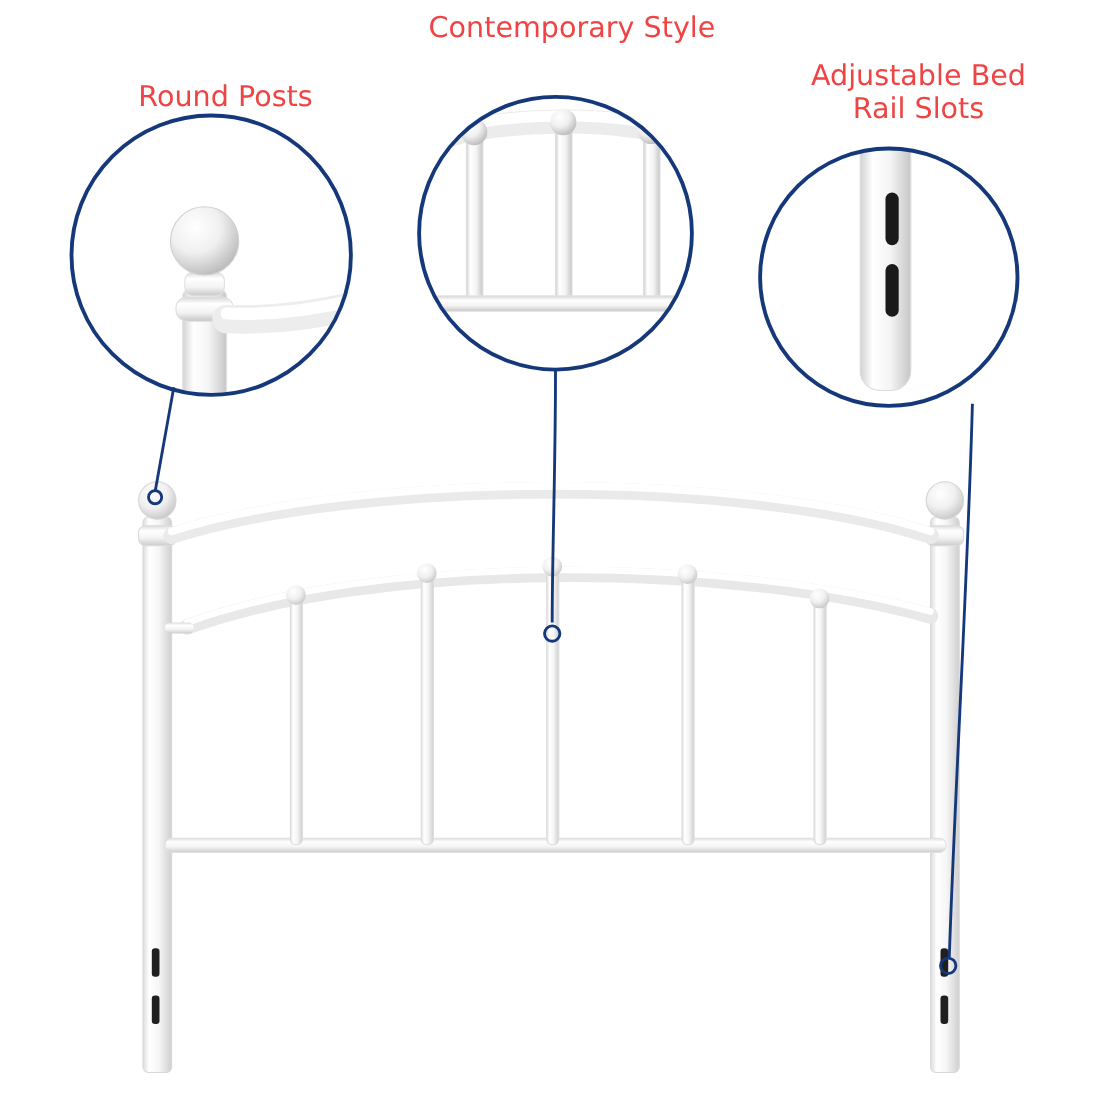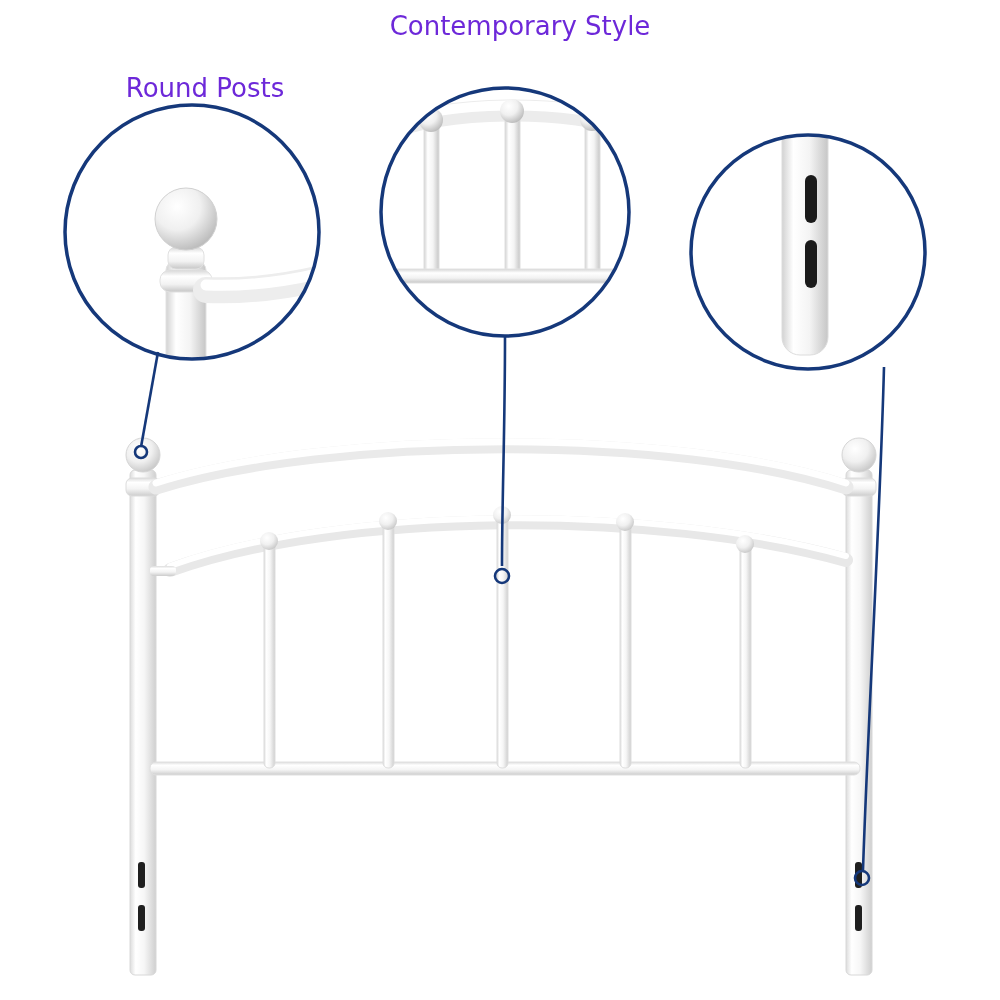--- a/index.html
+++ b/index.html
@@ -15,21 +15,21 @@
     overflow: hidden;
   }
   #stage {
     position: relative;
     width: 1000px;
     height: 1000px;
   }
   .callout-label {
     position: absolute;
     text-align: center;
-    color: #6d28d9;
+    color: #ef4444;
     font-size: 26px;
     line-height: 1.15;
     font-family: "DejaVu Sans", sans-serif;
     white-space: pre-line;
   }
   #label-round-posts {
     left: 60px;
     top: 55px;
     width: 290px;
     margin-top: 19px;
@@ -194,14 +194,16 @@
     <circle cx="502" cy="576" r="7" fill="none" stroke="#15387a" stroke-width="2.6"></circle>
 
     <path d="M884 367 C 880 520, 868 720, 863 870" fill="none" stroke="#15387a" stroke-width="2.6"></path>
     <circle cx="862" cy="878" r="7" fill="none" stroke="#15387a" stroke-width="2.6"></circle>
   </svg>
 
   <div class="callout-label" id="label-round-posts">Round Posts</div>
 
   <div class="callout-label" id="label-contemporary">Contemporary Style</div>
 
+  <div class="callout-label" id="label-railslots">Adjustable Bed
+Rail Slots</div>
 
 </div>
 
 </body></html>

